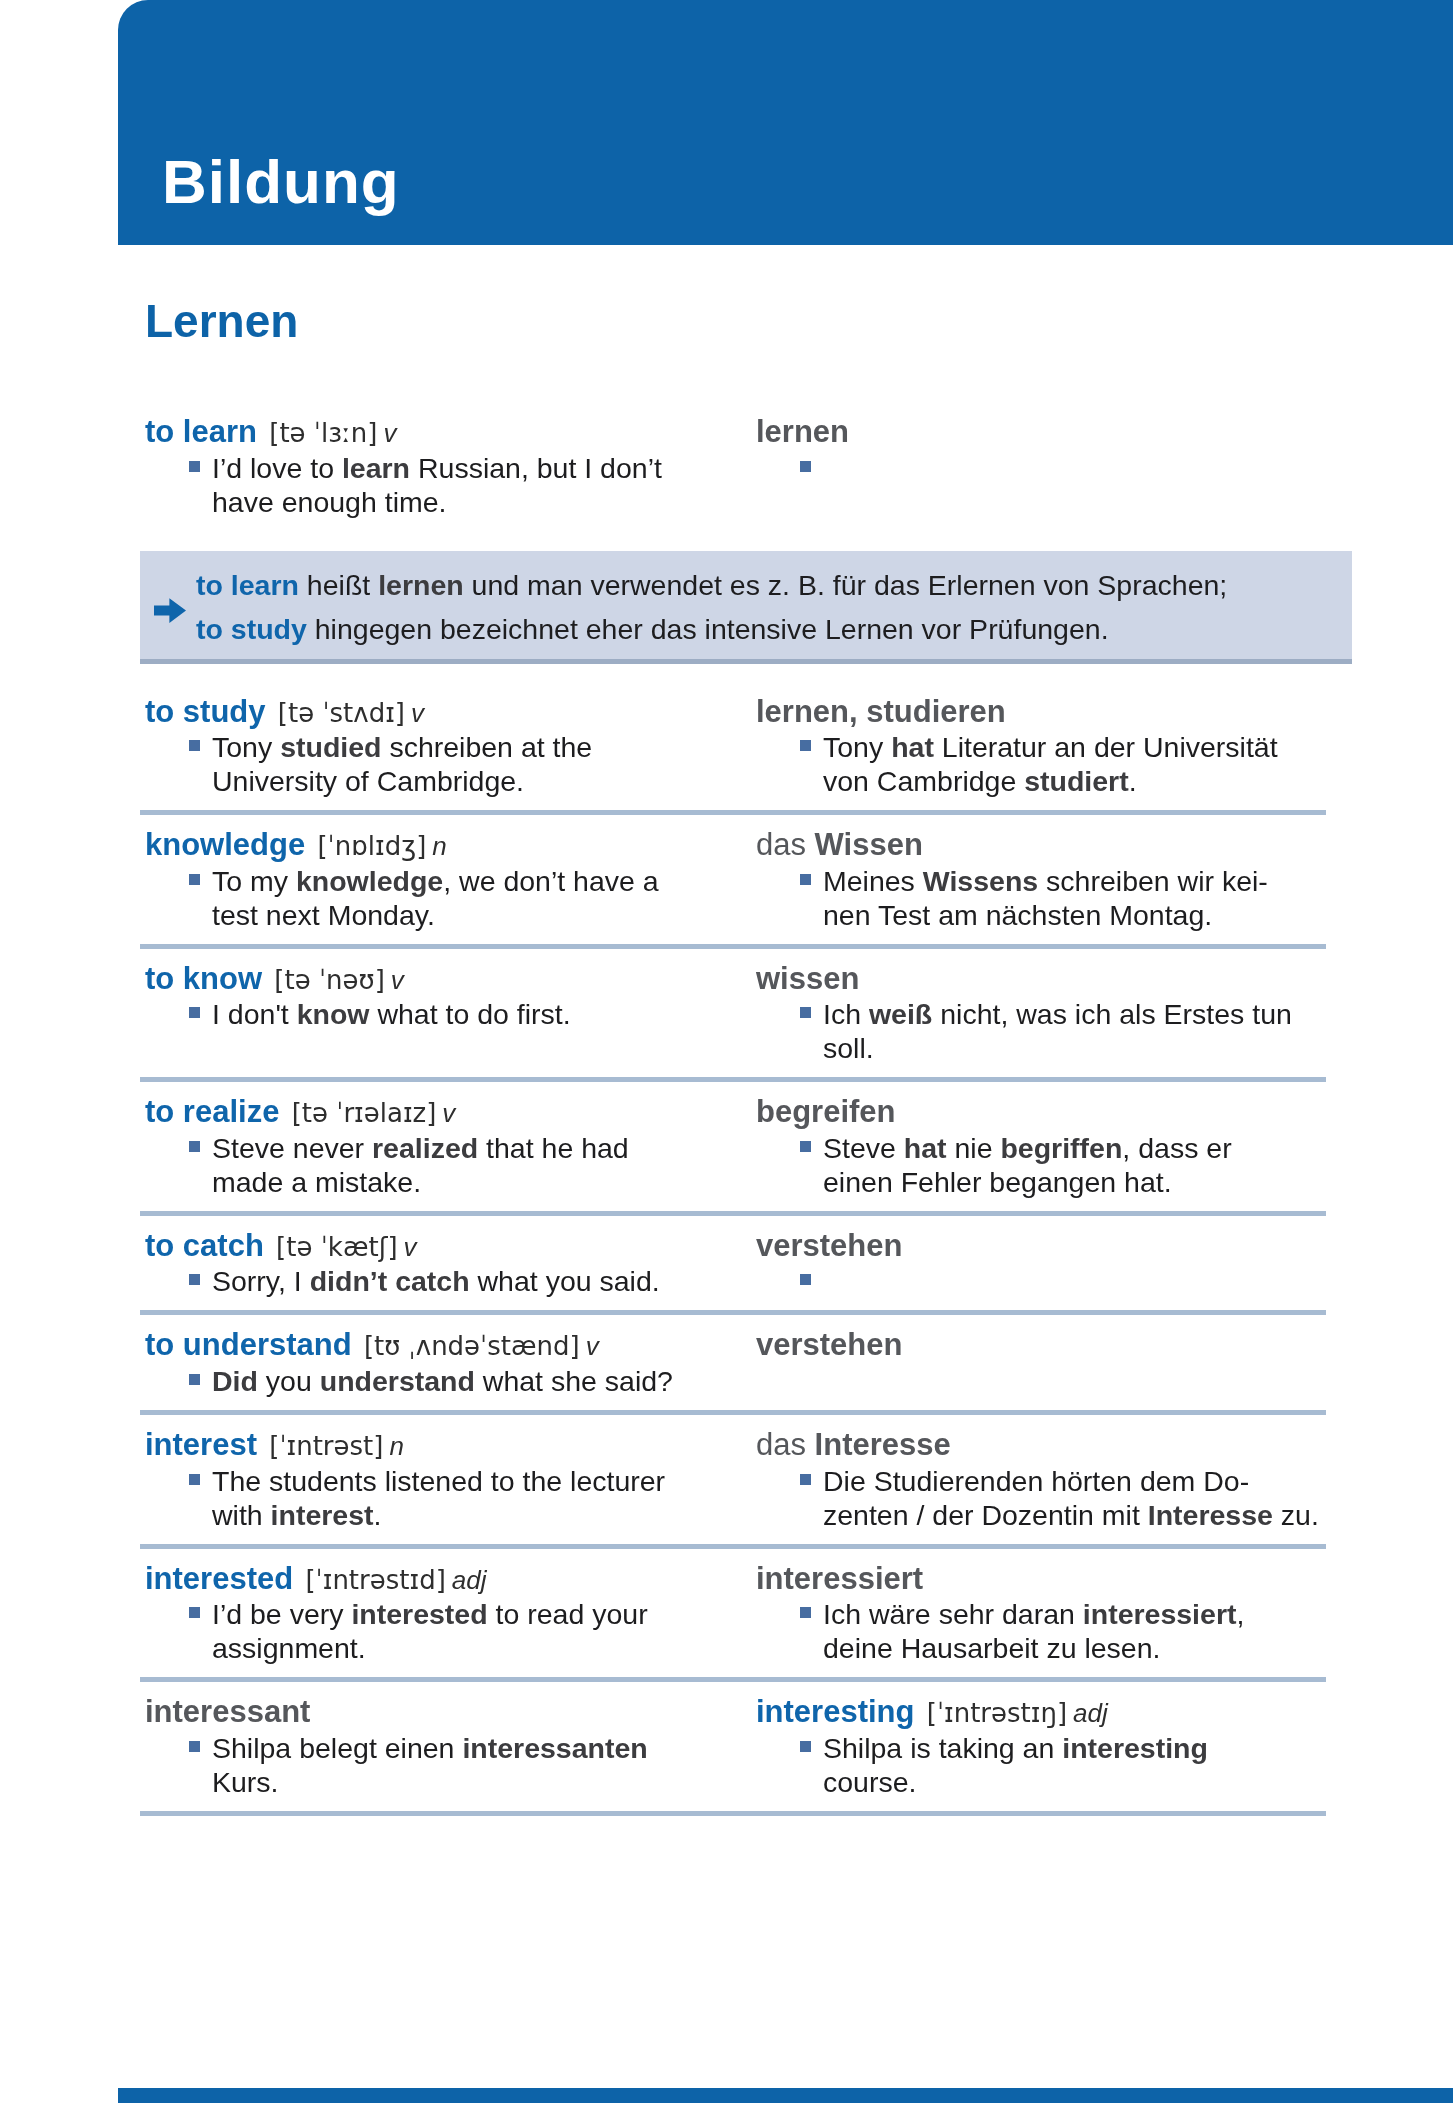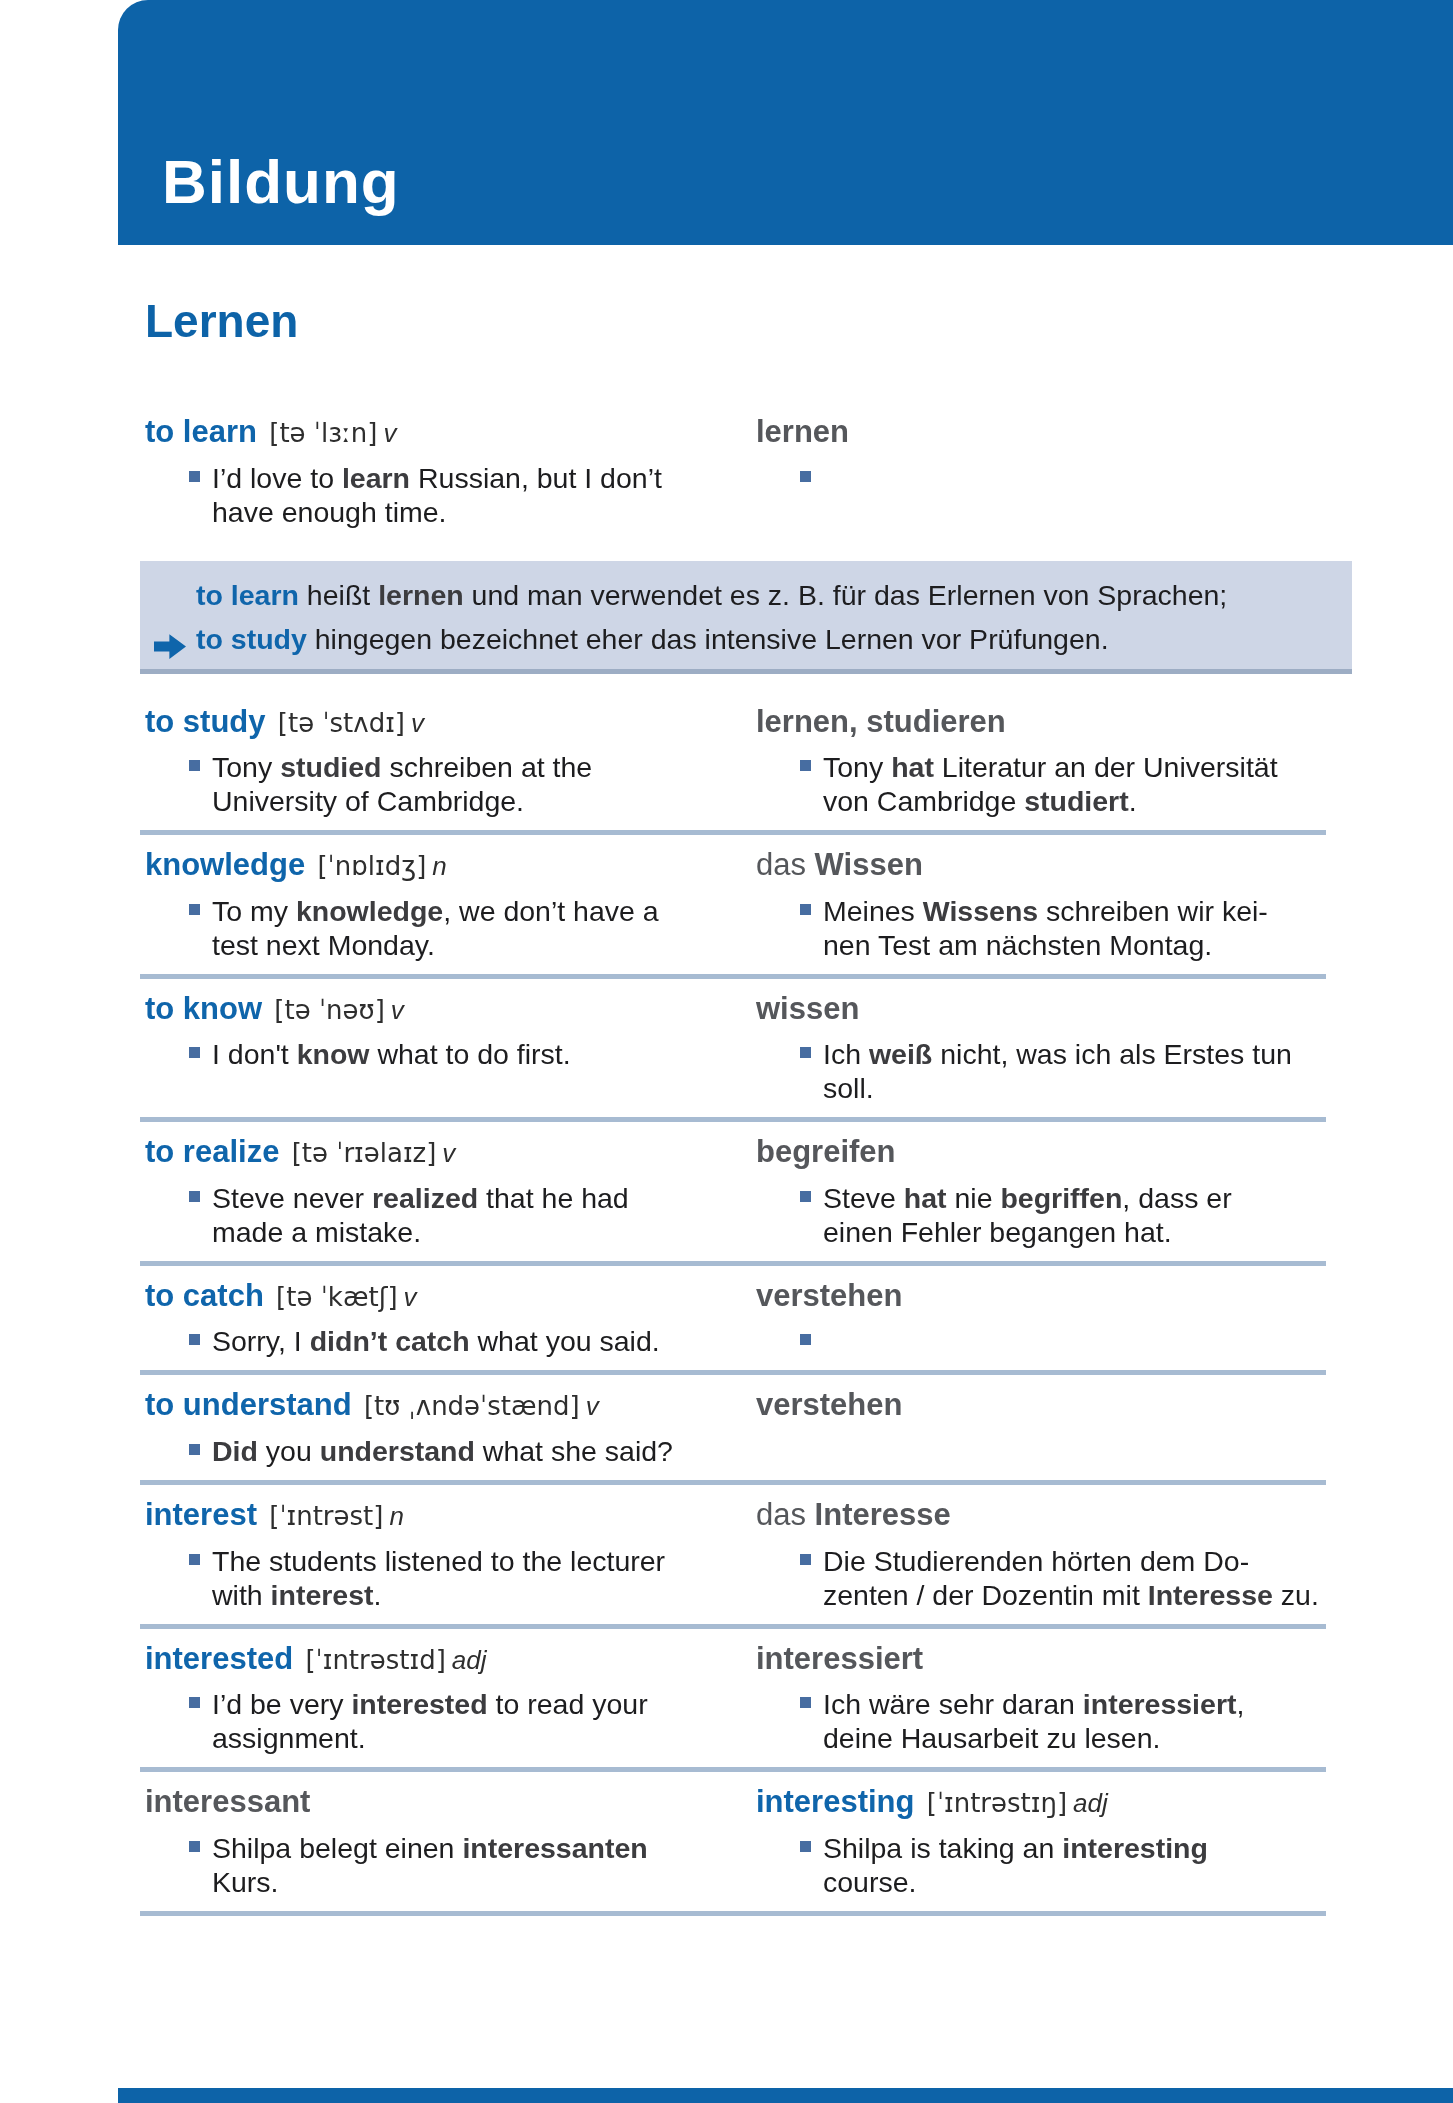--- a/index.html
+++ b/index.html
@@ -26,28 +26,28 @@
   .entry{
     display:grid;grid-template-columns:575px 575px;column-gap:36px;
     margin-bottom:12px;
   }
   .headline{font-size:31px;line-height:1.18;padding-left:5px;}
   .term{color:var(--headword,#0f65ab);font-weight:700;}
   .ipa{font-family:"DejaVu Sans",sans-serif;font-size:26px;color:#2e2e2e;margin-left:4px;}
   .pos{font-style:italic;font-size:26px;color:#2e2e2e;margin-left:6px;}
   .de-head{color:var(--gray,#55575b);font-weight:400;}
   .de-head .b{font-weight:700;}
-  .example{display:flex;align-items:flex-start;margin-top:10px;padding-left:49px;}
+  .example{display:flex;align-items:flex-start;padding-left:49px;}
   .bullet{flex:0 0 auto;width:11px;height:11px;margin:10px 12px 0 0;background:var(--bullet,#476da1);}
   .ex-text{margin:0;font-size:28.5px;line-height:34px;color:#1d1d1f;}
   .ex-text .b{font-weight:700;color:#3c3c3f;}
   .divider{grid-column:1 / -1;height:5px;background:var(--divider,#a7bbd2);margin-top:12px;}
   
   .note-box{
-    display:flex;align-items:flex-end;
+    display:flex;align-items:center;
     background:var(--notebg,#ced6e6);border-bottom:5px solid #9dadc4;
     margin:32px 0 30px 0;padding:12px 16px 8px 14px;box-sizing:border-box;width:1212px;
   }
   .arrow{
     flex:0 0 auto;width:32px;height:28px;margin:8px 10px 0 0;
     background:var(--headword,#0f65ab);
     -webkit-clip-path:polygon(0 32%,48% 32%,48% 6%,100% 50%,48% 94%,48% 68%,0 68%);
     clip-path:polygon(0 32%,48% 32%,48% 6%,100% 50%,48% 94%,48% 68%,0 68%);
   }
   .note-text{margin:0;flex:1;font-size:28.5px;line-height:44px;color:#1d1d1f;}

